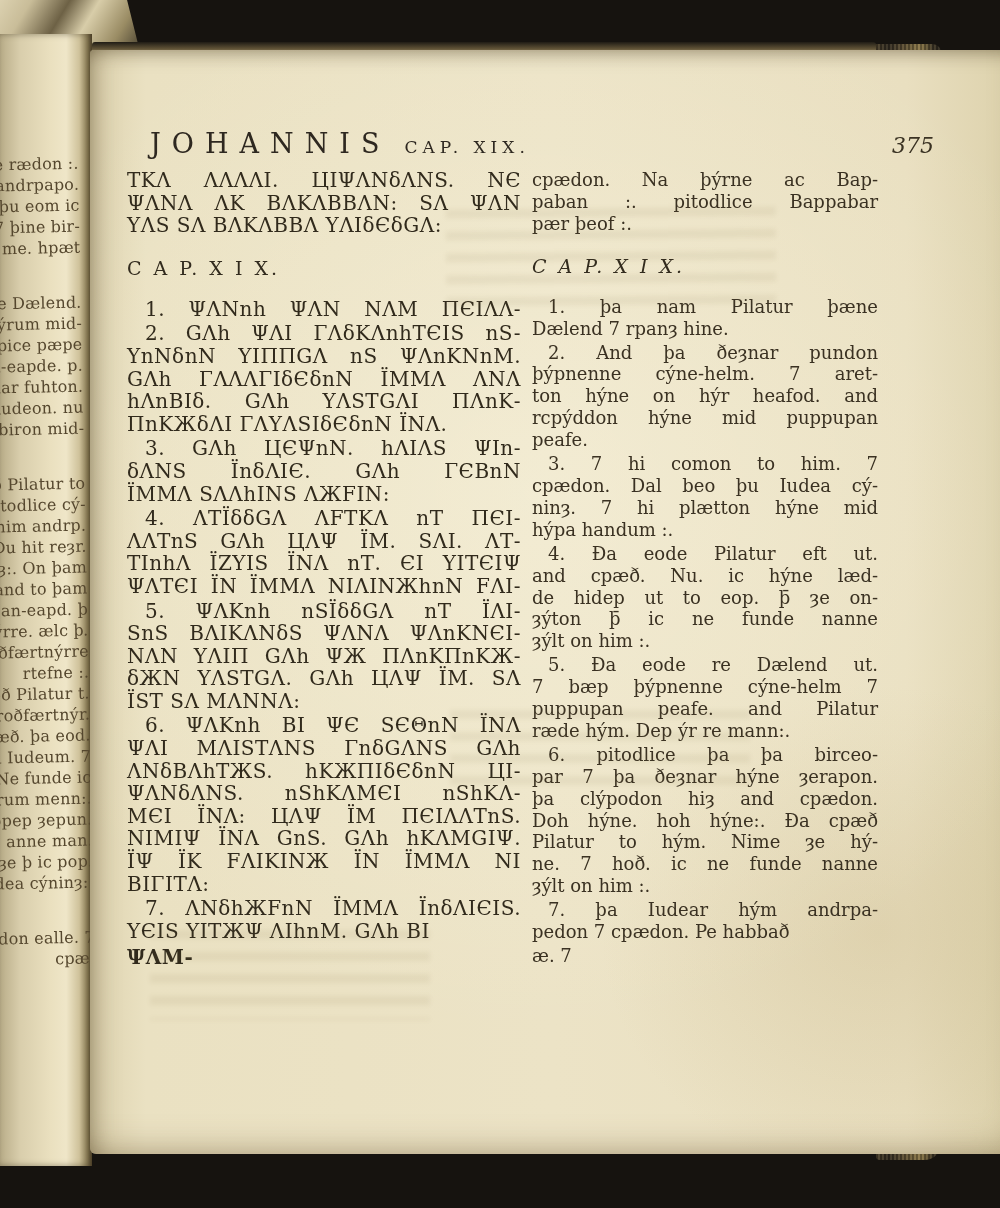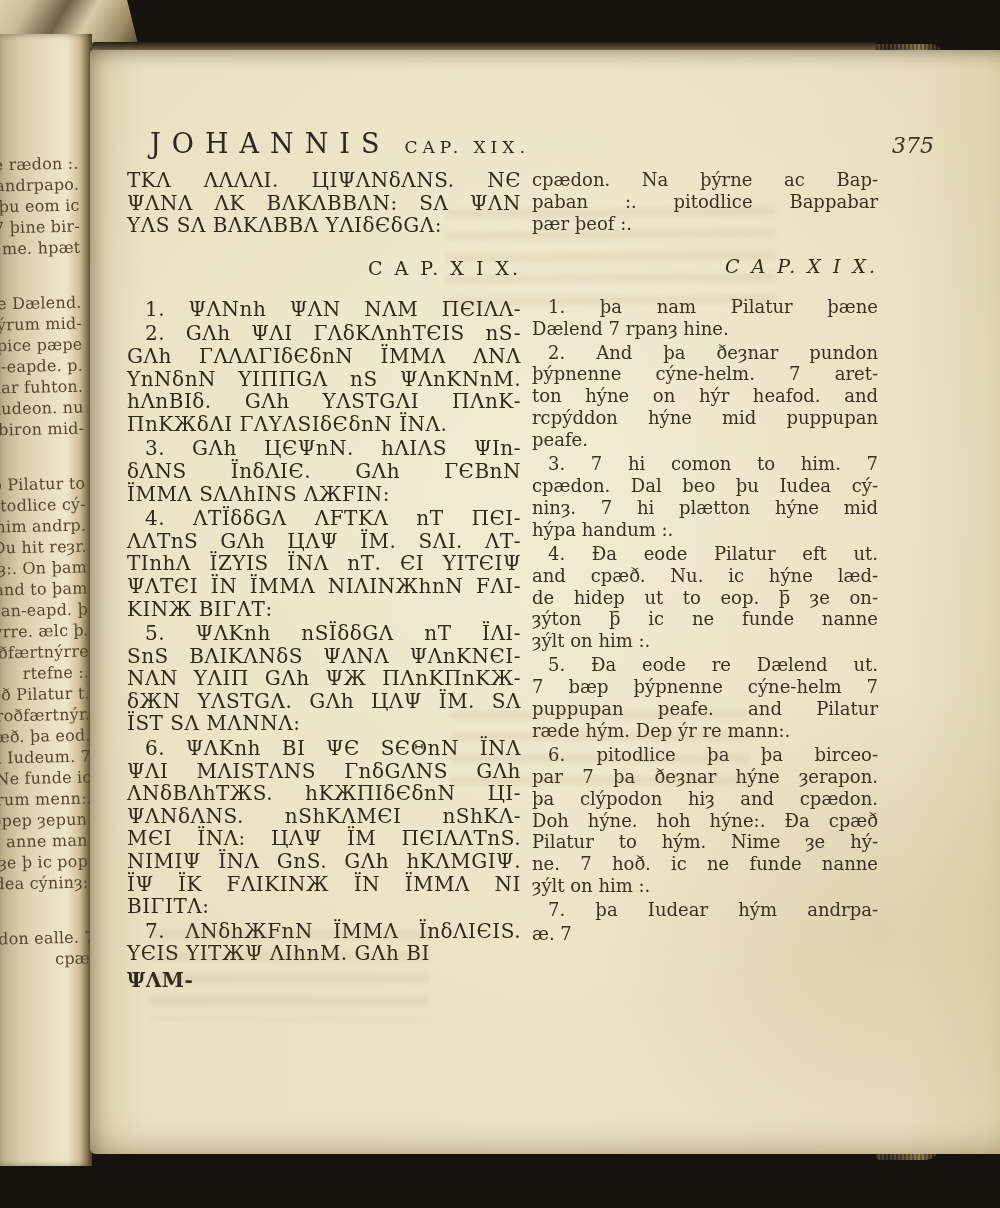--- a/index.html
+++ b/index.html
@@ -50,21 +50,21 @@
   .col-saxon{width:346px;margin-left:11px;color:#3a3122;}
 
   .goth-line{font-weight:normal;font-size:20px;line-height:22.6px;letter-spacing:.5px;
     text-align:justify;text-align-last:justify;}
   .goth-line.last{text-align-last:left;}
   .goth-line.first{text-indent:18px;}
   .sax-line{font-size:18px;line-height:21.9px;text-align:justify;text-align-last:justify;}
   .sax-line.last{text-align-last:left;}
   .sax-line.first{text-indent:16px;}
 
-  .cap-heading{text-align:right;font-size:19px;letter-spacing:3px;color:#322b1e;
+  .cap-heading{text-align:left;font-size:19px;letter-spacing:3px;color:#322b1e;
     margin:20px 0 19px;}
   .cap-heading.italic{font-style:italic;}
   .verse{margin-top:2px;}
   .catchword-row{margin-top:3px;}
   .catch-goth{font-weight:bold;font-size:20px;letter-spacing:.5px;text-align:left;padding-right:74px;}
   .catch-sax{font-size:18px;padding-right:32px;margin-top:2px;}
 </style>
 </head>
 <body>
 
@@ -204,36 +204,35 @@
             <div class="goth-line">ΨΛΝΛ ΛΚ ΒΛΚΛΒΒΛΝ: SΛ ΨΛΝ</div>
             <div class="goth-line last">ΥΛS SΛ ΒΛΚΛΒΒΛ ΥΛΙδЄδGΛ:</div>
           </div>
         <div class="cap-heading">C A P. X I X.</div>
         <div>
             <div class="verse">
               <div class="goth-line first">1. ΨΛΝnh ΨΛΝ ΝΛΜ ПЄΙΛΛ-</div>
             </div>
             <div class="verse">
               <div class="goth-line first">2. GΛh ΨΛΙ ΓΛδΚΛnhΤЄΙS nS-</div>
+              <div class="goth-line">ΥnΝδnΝ ΥΙΠΠGΛ nS ΨΛnΚΝnΜ.</div>
               <div class="goth-line">GΛh ΓΛΛΛΓΙδЄδnΝ ΪΜΜΛ ΛΝΛ</div>
-              <div class="goth-line">ΥnΝδnΝ ΥΙΠΠGΛ nS ΨΛnΚΝnΜ.</div>
               <div class="goth-line">hΛnΒΙδ. GΛh ΥΛSΤGΛΙ ПΛnΚ-</div>
               <div class="goth-line last">ПnΚЖδΛΙ ΓΛΥΛSΙδЄδnΝ ΪΝΛ.</div>
             </div>
             <div class="verse">
               <div class="goth-line first">3. GΛh ЦЄΨnΝ. hΛΙΛS ΨΙn-</div>
               <div class="goth-line">δΛΝS ΪnδΛΙЄ. GΛh ΓЄΒnΝ</div>
               <div class="goth-line last">ΪΜΜΛ SΛΛhΙΝS ΛЖFΙΝ:</div>
             </div>
             <div class="verse">
               <div class="goth-line first">4. ΛΤΪδδGΛ ΛFΤΚΛ nΤ ПЄΙ-</div>
               <div class="goth-line">ΛΛΤnS GΛh ЦΛΨ ΪΜ. SΛΙ. ΛΤ-</div>
               <div class="goth-line">ΤΙnhΛ ΪΖΥΙS ΪΝΛ nΤ. ЄΙ ΥΙΤЄΙΨ</div>
               <div class="goth-line">ΨΛΤЄΙ ΪΝ ΪΜΜΛ ΝΙΛΙΝЖhnΝ FΛΙ-</div>
-              <div class="goth-line last">ΚΙΝЖ ΒΙΓΛΤ:</div>
             </div>
             <div class="verse">
               <div class="goth-line first">5. ΨΛΚnh nSΪδδGΛ nΤ ΪΛΙ-</div>
               <div class="goth-line">SnS ΒΛΙΚΛΝδS ΨΛΝΛ ΨΛnΚΝЄΙ-</div>
               <div class="goth-line">ΝΛΝ ΥΛΙΠ GΛh ΨЖ ПΛnΚПnΚЖ-</div>
               <div class="goth-line">δЖΝ ΥΛSΤGΛ. GΛh ЦΛΨ ΪΜ. SΛ</div>
               <div class="goth-line last">ΪSΤ SΛ ΜΛΝΝΛ:</div>
             </div>
             <div class="verse">
               <div class="goth-line first">6. ΨΛΚnh ΒΙ ΨЄ SЄΘnΝ ΪΝΛ</div>
@@ -295,19 +294,20 @@
               <div class="sax-line first">6. pitodlice þa þa birceo-</div>
               <div class="sax-line">par 7 þa ðeȝnar hýne ȝerapon.</div>
               <div class="sax-line">þa clýpodon hiȝ and cpædon.</div>
               <div class="sax-line">Doh hýne. hoh hýne:. Ða cpæð</div>
               <div class="sax-line">Pilatur to hým. Nime ȝe hý-</div>
               <div class="sax-line">ne. 7 hoð. ic ne funde nanne</div>
               <div class="sax-line last">ȝýlt on him :.</div>
             </div>
             <div class="verse">
               <div class="sax-line first">7. þa Iudear hým andrpa-</div>
+              <div class="sax-line last">pedon 7 cpædon. Pe habbað</div>
             </div>
           </div>
         <div class="catchword-row catch-sax">æ. 7</div>
       </div>
     </div>
   </div>
 </div>
 
 </body></html>

